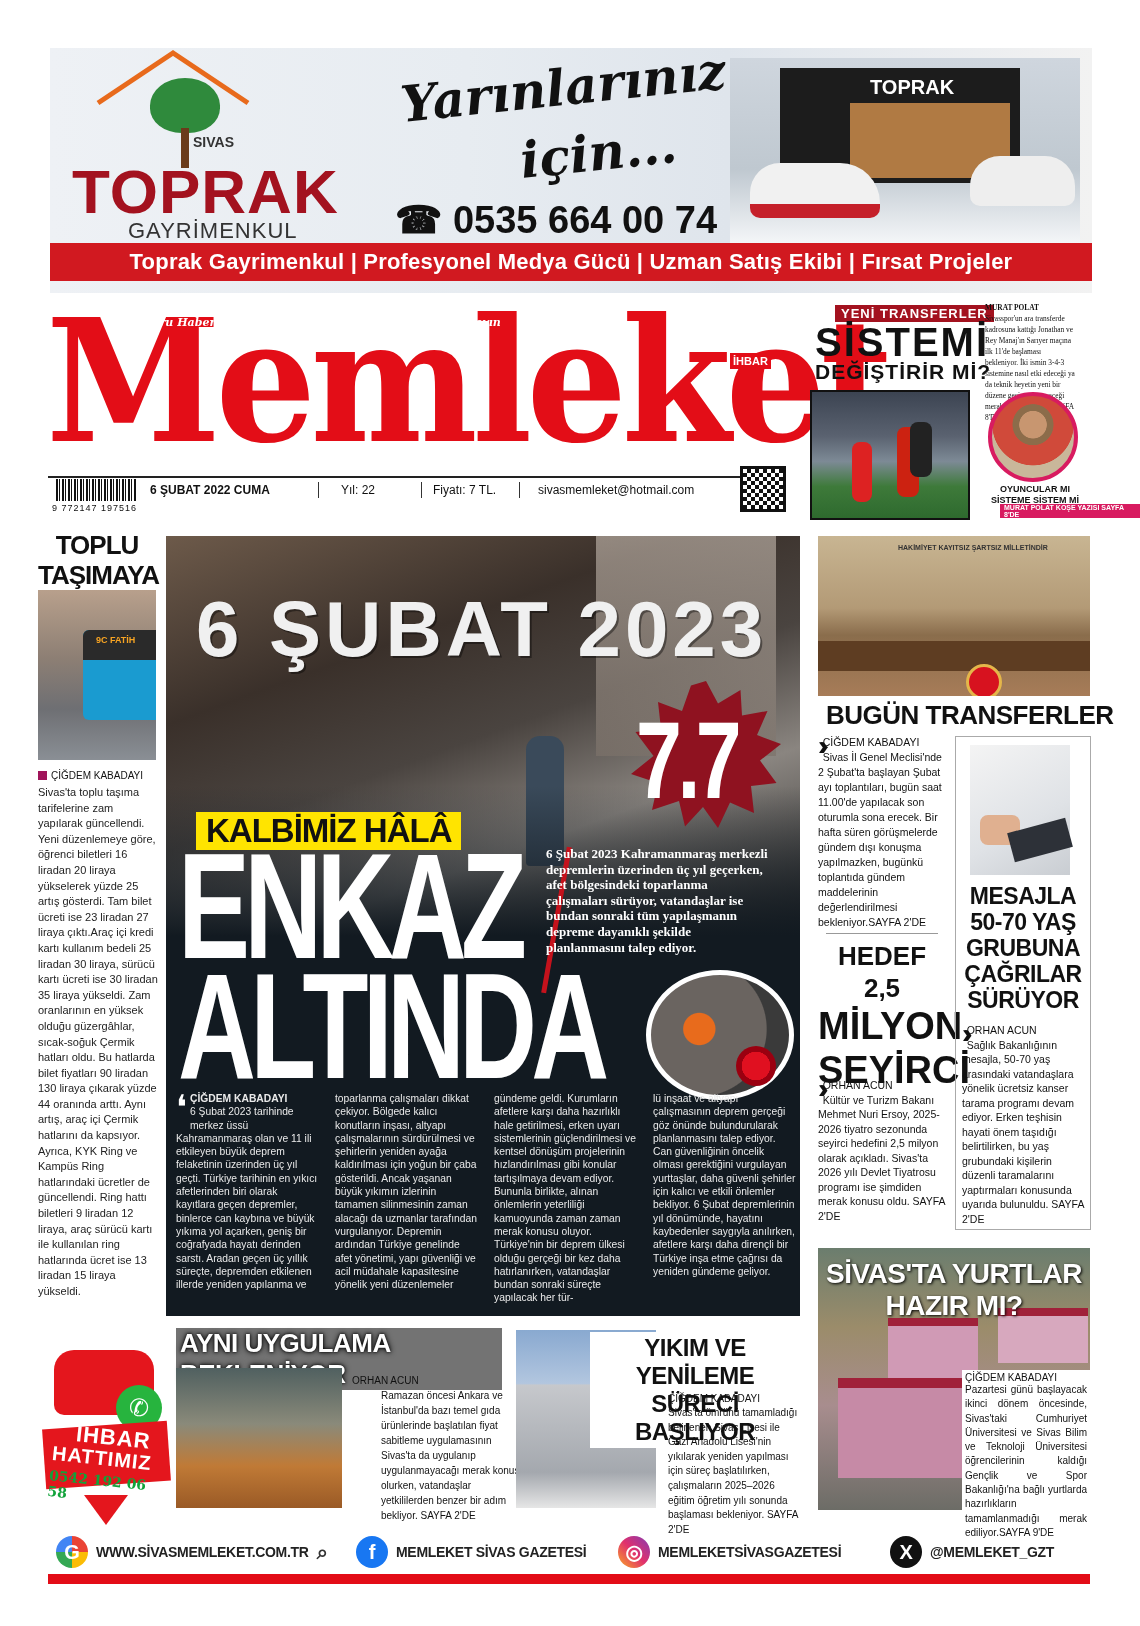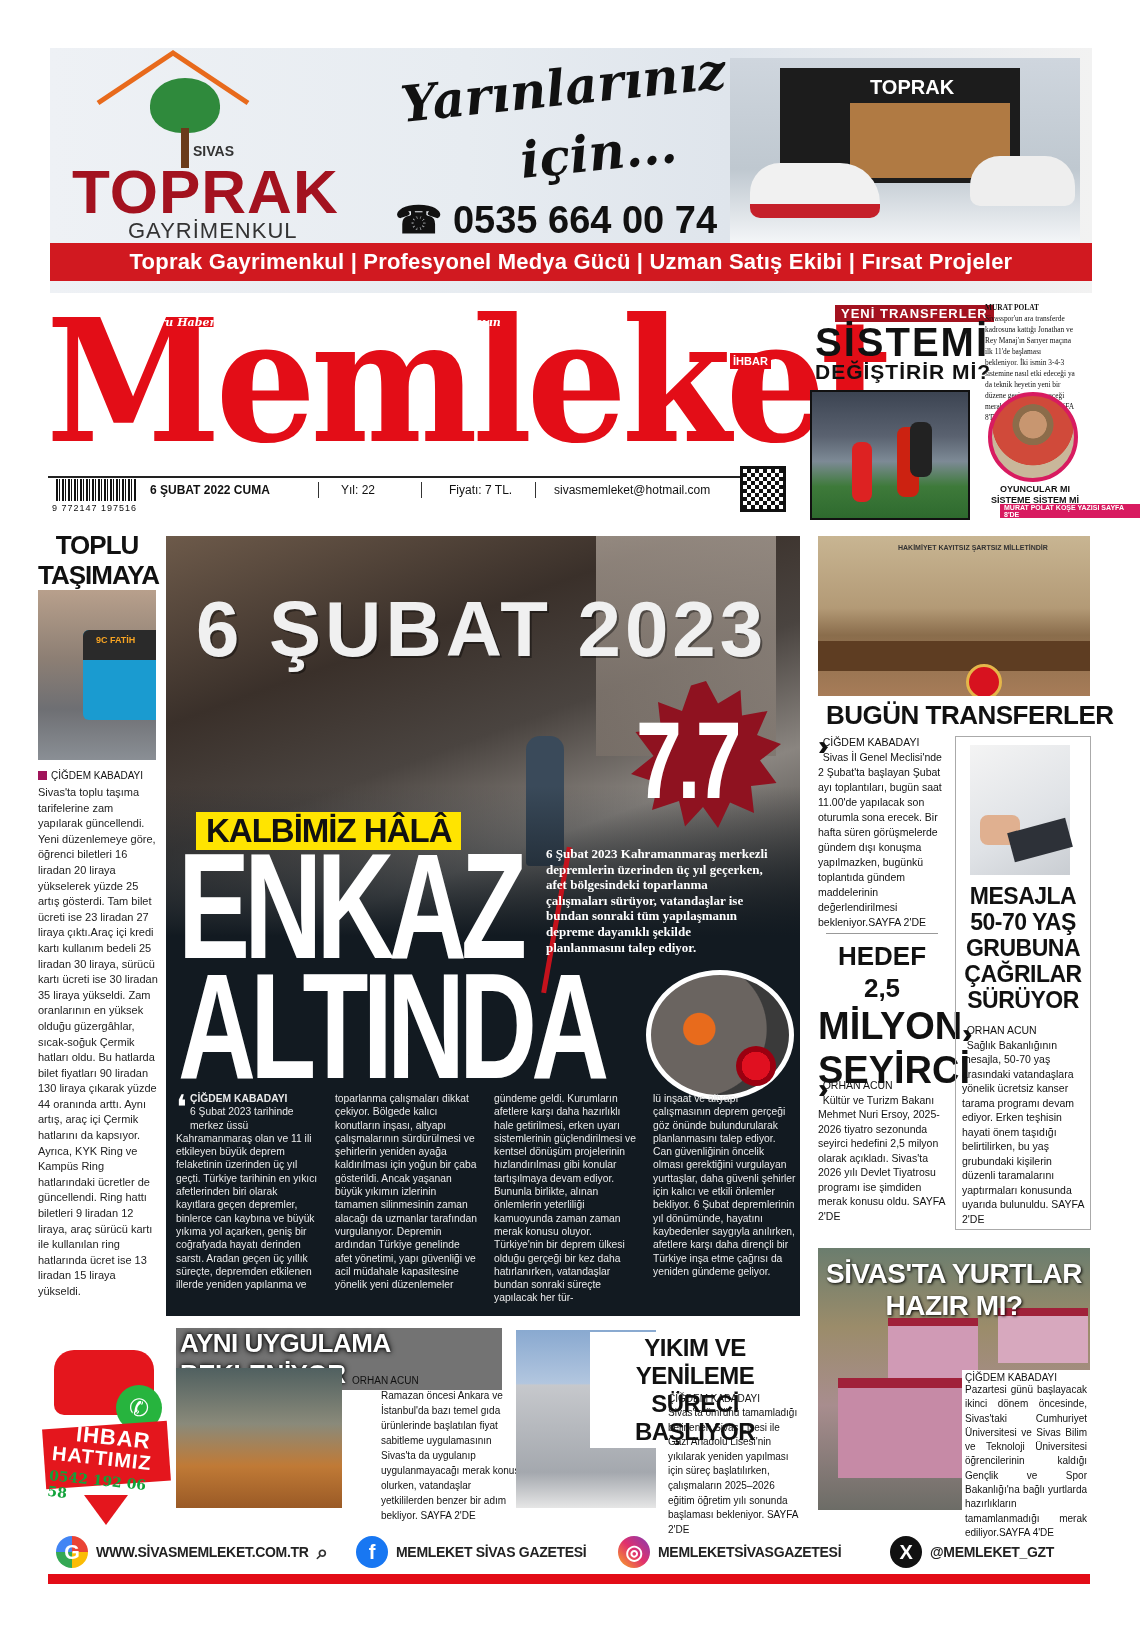--- a/index.html
+++ b/index.html
@@ -5,21 +5,21 @@
   * { box-sizing: border-box; margin: 0; padding: 0; }
   body { width: 1140px; height: 1626px; background: #fff; font-family: "Liberation Sans", sans-serif; color: #111; position: relative; overflow: hidden; }
   .abs { position: absolute; }
   .cond { font-family: "Liberation Sans", sans-serif; font-weight: 700; transform-origin: left top; letter-spacing: -0.5px; }
 
   
   #ad { left: 50px; top: 48px; width: 1042px; height: 245px; background: linear-gradient(90deg,#eef1f5 0%,#e7ecf1 40%,#dfe5ec 65%,#f2f2f2 100%); overflow: hidden; }
   #ad .roof { left: 38px; top: 0; width: 170px; height: 60px; }
   #ad .tree { left: 100px; top: 30px; width: 70px; height: 55px; background: #2f8a3c; border-radius: 50% 50% 45% 45%; }
   #ad .trunk { left: 131px; top: 80px; width: 8px; height: 40px; background: #6b3b1a; }
-  #ad .sivas { left: 143px; top: 95px; font-size: 14px; font-weight: 700; color: #333; }
+  #ad .sivas { left: 143px; top: 86px; font-size: 14px; font-weight: 700; color: #333; }
   #ad .toprak { left: 22px; top: 108px; font-size: 62px; font-weight: 900; color: #a3121f; letter-spacing: 1px; font-family: "Liberation Sans", sans-serif; }
   #ad .gayri { left: 78px; top: 170px; font-size: 22px; color: #333; letter-spacing: 1px; }
   #ad .slogan1 { left: 350px; top: 10px; font-size: 50px; font-style: italic; font-weight: 700; font-family: "DejaVu Serif", serif; color: #111; transform: rotate(-6deg); }
   #ad .slogan2 { left: 470px; top: 75px; font-size: 50px; font-style: italic; font-weight: 700; font-family: "DejaVu Serif", serif; color: #111; transform: rotate(-6deg); }
   #ad .phone { left: 345px; top: 150px; font-size: 38px; font-weight: 700; color: #111; }
   #ad .office { left: 680px; top: 10px; width: 350px; height: 185px; background: linear-gradient(180deg,#cfd6de 0%,#bfc8d0 60%,#f4f6f8 100%); }
   #ad .office .box { left: 50px; top: 10px; width: 240px; height: 115px; background: #1c1c1c; }
   #ad .office .win { left: 120px; top: 45px; width: 160px; height: 75px; background: #b07a43; }
   #ad .office .brand { left: 140px; top: 18px; font-size: 20px; color: #fff; font-weight: 700; }
   #ad .office .car1 { left: 20px; top: 105px; width: 130px; height: 55px; background: #f1f1f1; border-radius: 30px 40px 10px 10px; border-bottom: 14px solid #c5202a; }
@@ -157,21 +157,21 @@
 
 <div id="mast" class="abs">Memleket</div>
 <div id="mast-tag" class="abs">Doğru Haber - Hür Yorum - Kişiye ve Topluma Saygılı Yayın</div>
 <div id="mast-sivas" class="abs">İHBAR</div>
 <div id="infobar" class="abs">
   <div class="barcode"></div>
   <span style="margin-left:14px;font-weight:700;width:168px">6 ŞUBAT  2022 CUMA</span>
   <div class="sep"></div>
   <span style="margin-left:22px;width:80px">Yıl: 22</span>
   <div class="sep"></div>
-  <span style="margin-left:27px;width:86px">Fiyatı: 7 TL.</span>
+  <span style="margin-left:11px;width:86px">Fiyatı: 7 TL.</span>
   <div class="sep"></div>
   <span style="margin-left:18px">sivasmemleket@hotmail.com</span>
 </div>
 <div id="barcode-num" class="abs">9 772147 197516</div>
 <div id="qr" class="abs"></div>
 
 <div id="sport-kicker" class="abs">YENİ TRANSFERLER</div>
 <div id="sport-title" class="abs">SİSTEMİ</div>
 <div id="sport-sub" class="abs">DEĞİŞTİRİR Mİ?</div>
 <div id="sport-text" class="abs">
@@ -282,21 +282,21 @@
 <div id="b2-body" class="abs">Sivas'ta ömrünü tamamladığı belirlenen Sivas Lisesi ile Gazi Anadolu Lisesi'nin yıkılarak yeniden yapılması için süreç başlatılırken, çalışmaların 2025–2026 eğitim öğretim yılı sonunda başlaması bekleniyor. SAYFA 2'DE</div>
 
 <div id="b3-photo" class="abs">
   <div class="abs dorm2"></div>
   <div class="abs dorm3"></div>
   <div class="abs dorm1"></div>
 </div>
 <div id="b3-title" class="abs">SİVAS'TA YURTLAR HAZIR MI?</div>
 <div id="b3-textbox" class="abs">
   <div id="b3-author">ÇİĞDEM KABADAYI</div>
-  <div id="b3-body">Pazartesi günü başlayacak ikinci dönem öncesinde, Sivas'taki Cumhuriyet Üniversitesi ve Sivas Bilim ve Teknoloji Üniversitesi öğrencilerinin kaldığı Gençlik ve Spor Bakanlığı'na bağlı yurtlarda hazırlıkların tamamlanmadığı merak ediliyor.SAYFA 4'DE</div>
+  <div id="b3-body">Pazartesi günü başlayacak ikinci dönem öncesinde, Sivas'taki Cumhuriyet Üniversitesi ve Sivas Bilim ve Teknoloji Üniversitesi öğrencilerinin kaldığı Gençlik ve Spor Bakanlığı'na bağlı yurtlarda hazırlıkların tamamlanmadığı merak ediliyor.SAYFA 9'DE</div>
 </div>
 
 <div id="footer" class="abs">
   <div class="item" style="width:300px;margin-left:8px">
     <span class="ico" style="background:conic-gradient(#ea4335 0 25%,#fbbc05 0 50%,#34a853 0 75%,#4285f4 0)">G</span>
     <span>WWW.SİVASMEMLEKET.COM.TR</span>
     <span style="font-size:20px;color:#333">⌕</span>
   </div>
   <div class="item" style="width:262px">
     <span class="ico" style="background:#1877f2">f</span>

